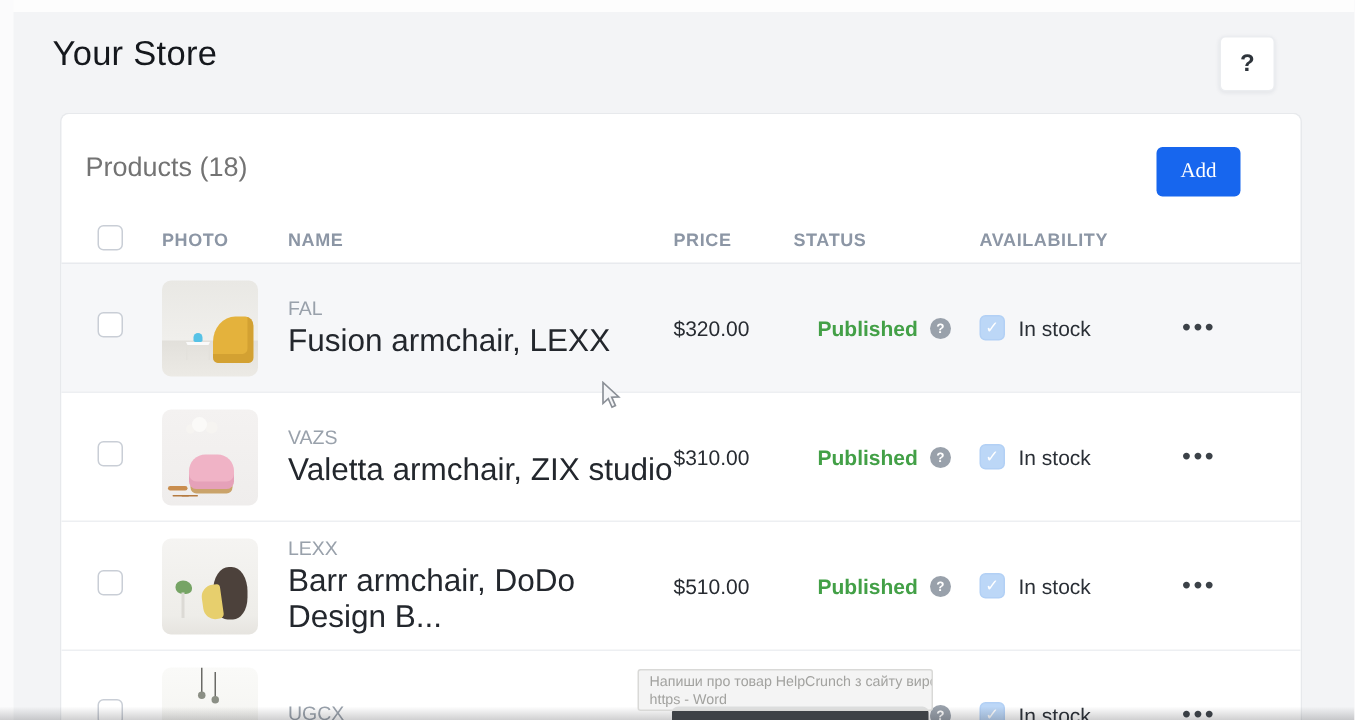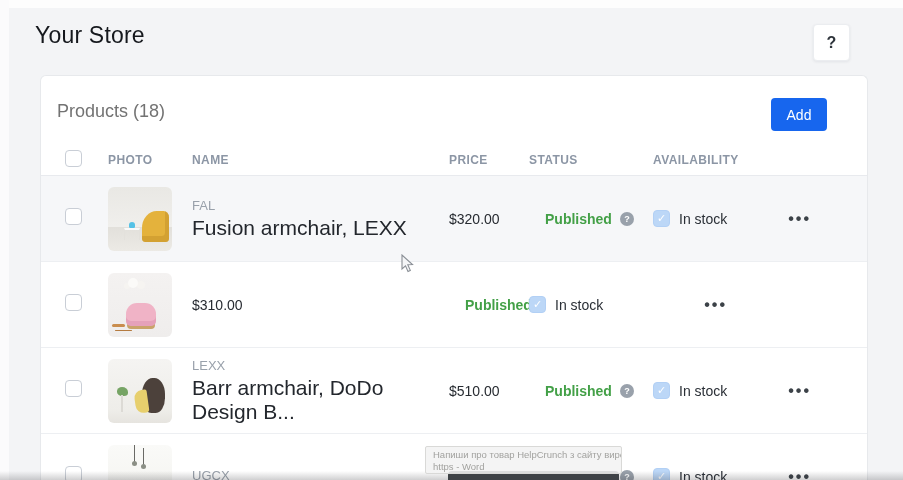--- a/index.html
+++ b/index.html
@@ -22,21 +22,21 @@
     border:1px solid #ebedf0; border-radius:4px; box-shadow:0 1px 3px rgba(30,40,60,.08);
     display:flex; align-items:center; justify-content:center; font-size:16px; font-weight:700; color:#2e343b; cursor:pointer; }
 
   
   .card { position:absolute; left:40px; top:75px; width:828px; height:405px; background:#fff;
     border:1px solid #e7e9ec; border-bottom:none; border-radius:6px 6px 0 0; }
   .card-header { position:relative; height:68px; }
   .card-title { position:absolute; left:16px; top:25px; font-size:18px; color:#737373; }
   .add-btn { position:absolute; right:40px; top:22px; width:56px; height:33px; background:#1766ee;
     color:#fff; font-size:14px; border:none; border-radius:4px; display:flex; align-items:center;
-    justify-content:center; cursor:pointer; font-family:Liberation Sans, sans-serif; }
+    justify-content:center; cursor:pointer; font-family:Liberation Serif, serif; }
 
   
   .thead, .row { display:grid; grid-template-columns:43px 84px 257px 80px 124px 130px 1fr;
     padding-left:24px; align-items:center; }
   .thead { height:32px; border-bottom:1px solid #e8eaee; }
   .th { font-size:12px; font-weight:700; color:#8c96a5; letter-spacing:.4px; }
   .row { height:86px; border-bottom:1px solid #edeff2; background:#fff; }
   .row.highlight { background:#f6f7f9; }
 
   .checkbox { width:17px; height:17px; background:#fff; border:1.5px solid #c9ced6; border-radius:4px;
@@ -161,20 +161,24 @@
     <div>
       <span class="checkbox"></span>
     </div>
     <div>
       <div class="thumb scene-valetta">
         <div class="a"></div>
         <div class="b"></div>
         <div class="c"></div>
       </div>
     </div>
+    <div>
+      <div class="sku">VAZS</div>
+      <div class="pname">Valetta armchair, ZIX studio</div>
+    </div>
     <div class="price-cell">$310.00</div>
     <div class="status-cell">
       <span class="pub">Published</span>
       <span class="qbadge">?</span>
     </div>
     <div class="avail-cell">
       <span class="checkbox checked">
             <span>✓</span>
           </span>
       <span>In stock</span>

